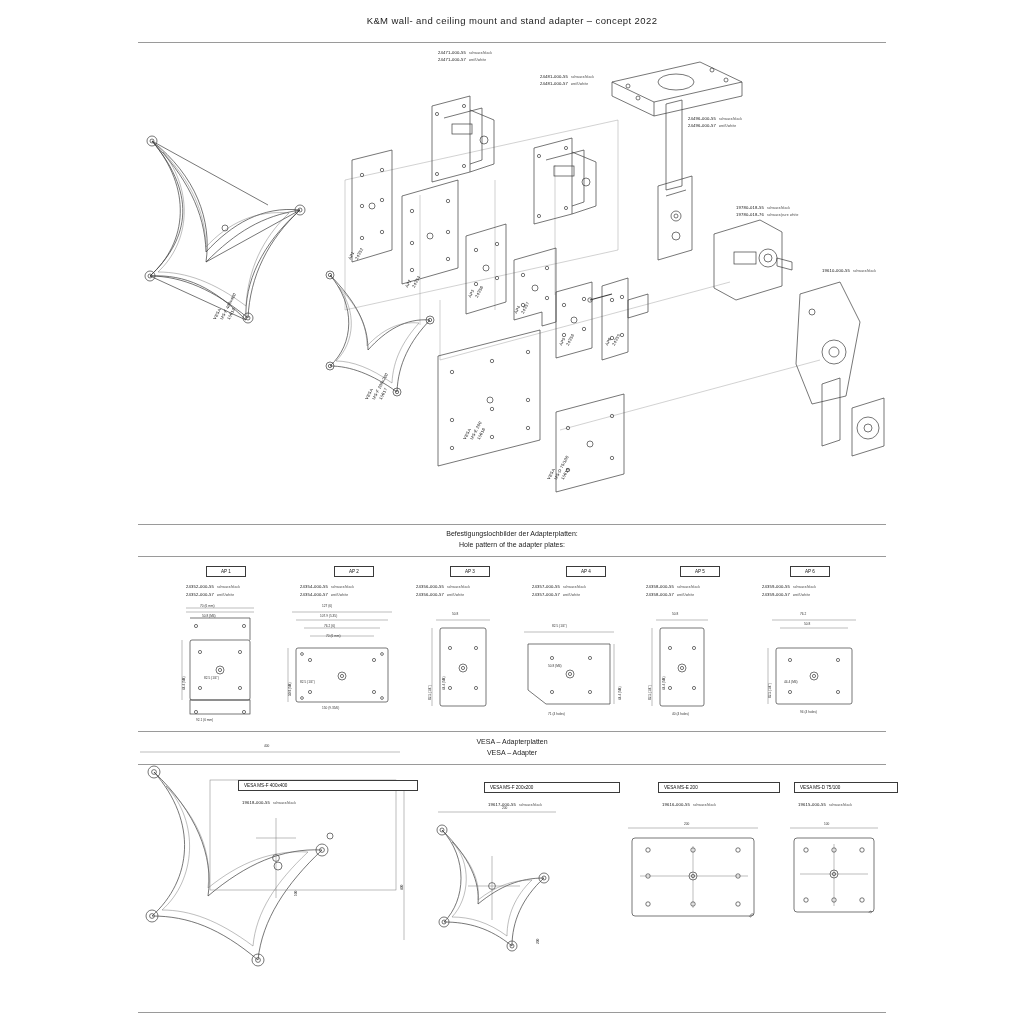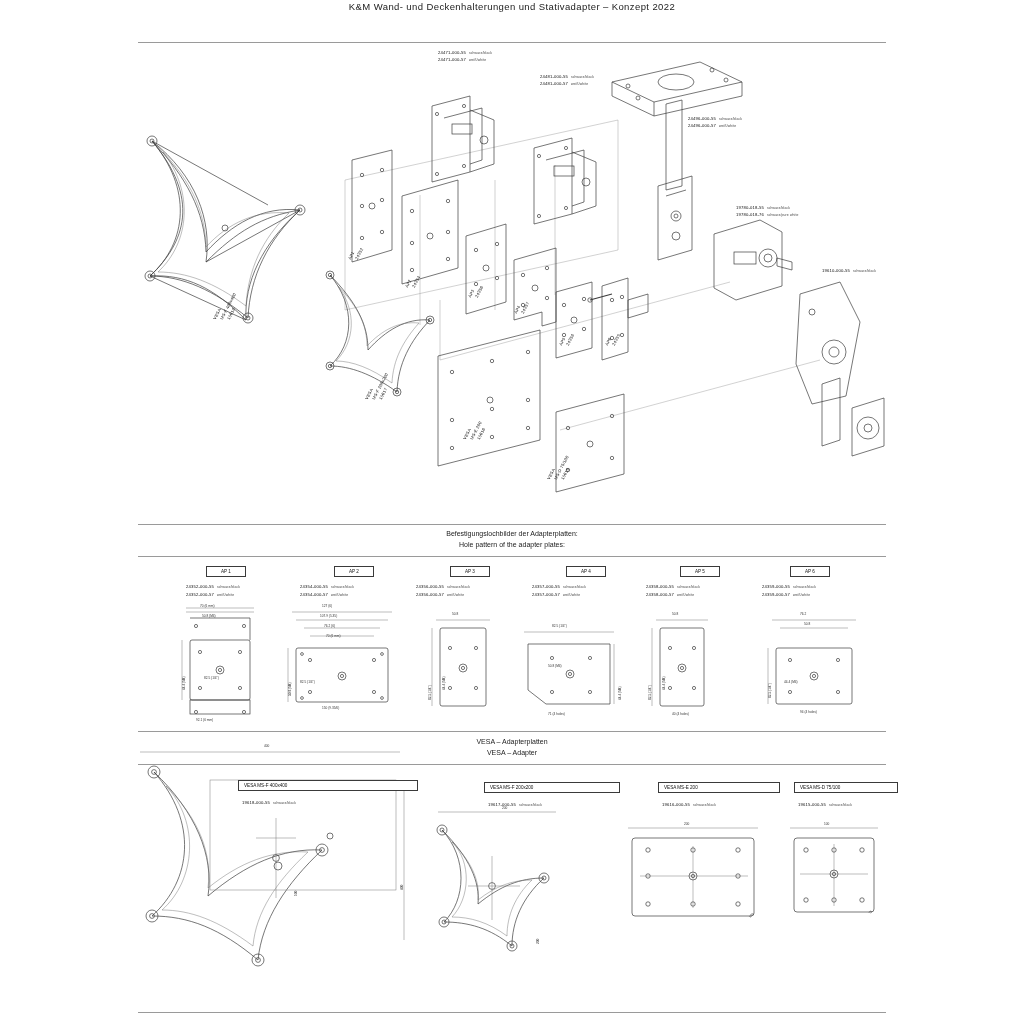--- a/index.html
+++ b/index.html
@@ -18,21 +18,21 @@
   svg{position:absolute;left:0;top:0;overflow:visible;}
   .stroke{fill:none;stroke:#3c3c3c;stroke-width:.7;}
   .strokeThin{fill:none;stroke:#6d6d6d;stroke-width:.45;}
   .ghost{fill:none;stroke:#9b9b9b;stroke-width:.45;}
 </style>
 </head>
 <body>
 
 <div class="page">
 
-  <div class="title t1">K&amp;M Wand- und Deckenhalterungen und Stativadapter – Konzept 2022</div>
+  <div class="title t2">K&amp;M wall- and ceiling mount and stand adapter – concept 2022</div>
 
   <div class="hline" style="left:138px;top:42px;width:748px;"></div>
   <div class="hline" style="left:138px;top:524px;width:748px;"></div>
   <div class="hline" style="left:138px;top:556px;width:748px;"></div>
   <div class="hline" style="left:138px;top:731px;width:748px;"></div>
   <div class="hline" style="left:138px;top:764px;width:748px;"></div>
   <div class="hline" style="left:138px;top:1012px;width:748px;"></div>
 
   <svg width="1024" height="1024">
 

